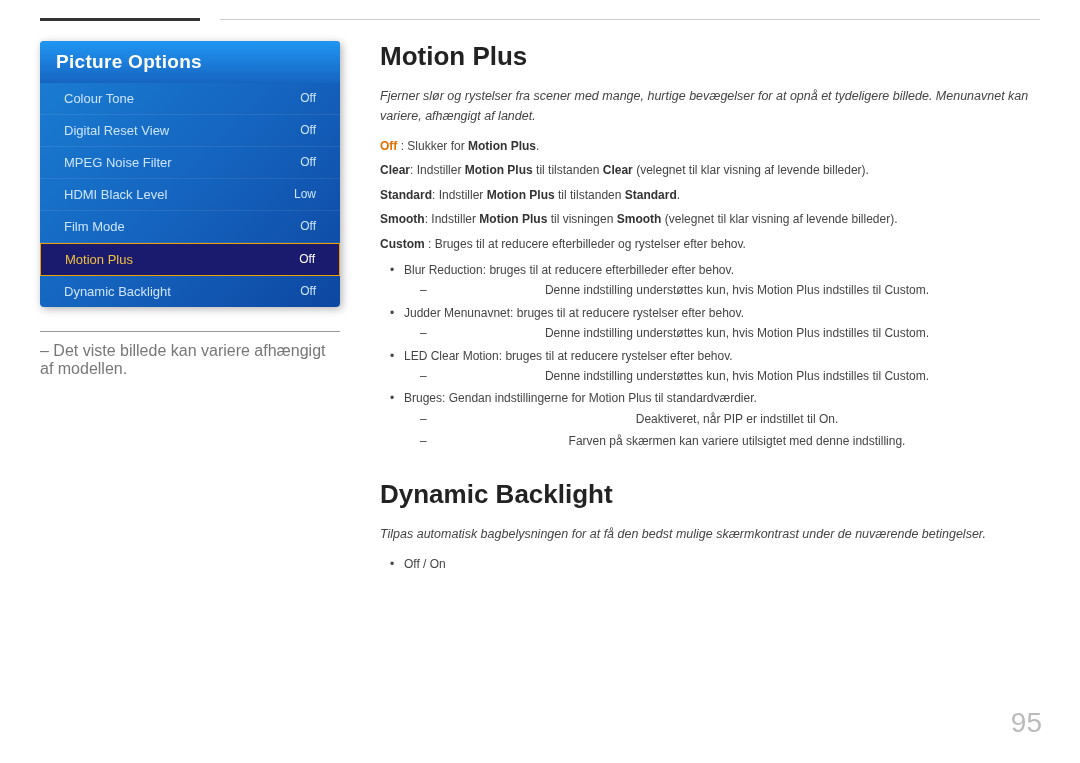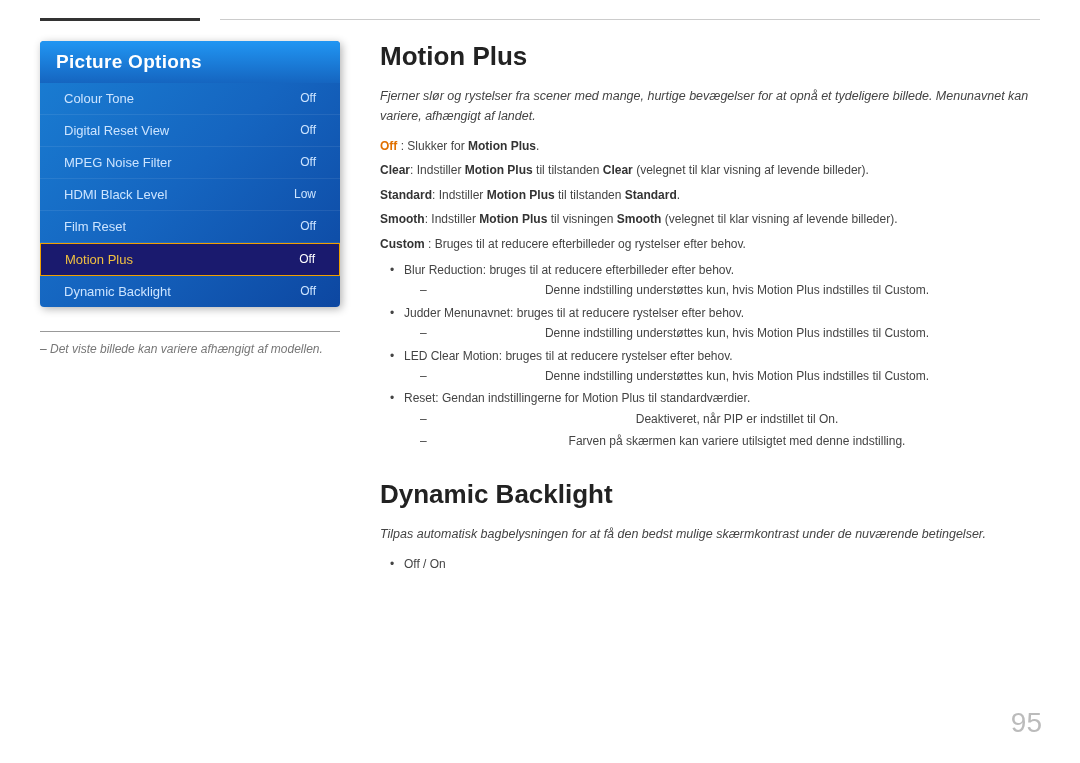--- a/index.html
+++ b/index.html
@@ -89,23 +89,22 @@
     .menu-item.active .item-value {
       color: #fff;
     }
 
     .footnote-area {
       margin-top: 24px;
       padding-top: 10px;
       border-top: 1px solid #999;
     }
     .footnote-text {
-      font-size: 12px;
+      font-size: 16px;
       color: #777;
-      font-style: italic;
     }
 
     
     .right-panel {
       flex: 1;
       padding-top: 0;
     }
 
     .section-title {
       font-size: 26px;
@@ -213,21 +212,21 @@
       </div>
       <div class="menu-item">
         <span class="item-name">MPEG Noise Filter</span>
         <span class="item-value">Off</span>
       </div>
       <div class="menu-item">
         <span class="item-name">HDMI Black Level</span>
         <span class="item-value">Low</span>
       </div>
       <div class="menu-item">
-        <span class="item-name">Film Reset</span>
+        <span class="item-name">Film Mode</span>
         <span class="item-value">Off</span>
       </div>
       <div class="menu-item active">
         <span class="item-name">Motion Plus</span>
         <span class="item-value">Off</span>
       </div>
       <div class="menu-item">
         <span class="item-name">Dynamic Backlight</span>
         <span class="item-value">Off</span>
       </div>
@@ -272,21 +271,21 @@
           <li>Denne indstilling understøttes kun, hvis <span class="highlight-orange">Motion Plus</span> indstilles til <span class="highlight-bold">Custom</span>.</li>
         </ul>
       </li>
       <li>
         <span class="highlight-bold">LED Clear Motion</span>: bruges til at reducere rystelser efter behov.
         <ul class="sub-bullet-list">
           <li>Denne indstilling understøttes kun, hvis <span class="highlight-orange">Motion Plus</span> indstilles til <span class="highlight-bold">Custom</span>.</li>
         </ul>
       </li>
       <li>
-        <span class="highlight-bold">Reset</span>: Gendan indstillingerne for <span class="highlight-bold">Motion Plus</span> til standardværdier.
+        <span class="highlight-bold">Bruges</span>: Gendan indstillingerne for <span class="highlight-bold">Motion Plus</span> til standardværdier.
         <ul class="sub-bullet-list">
           <li>Deaktiveret, når <span class="highlight-bold">PIP</span> er indstillet til <span class="highlight-bold">On</span>.</li>
           <li>Farven på skærmen kan variere utilsigtet med denne indstilling.</li>
         </ul>
       </li>
     </ul>
 
     <div class="section-gap">
       <h2 class="section-title">Dynamic Backlight</h2>
       <p class="section-desc">Tilpas automatisk bagbelysningen for at få den bedst mulige skærmkontrast under de nuværende betingelser.</p>

